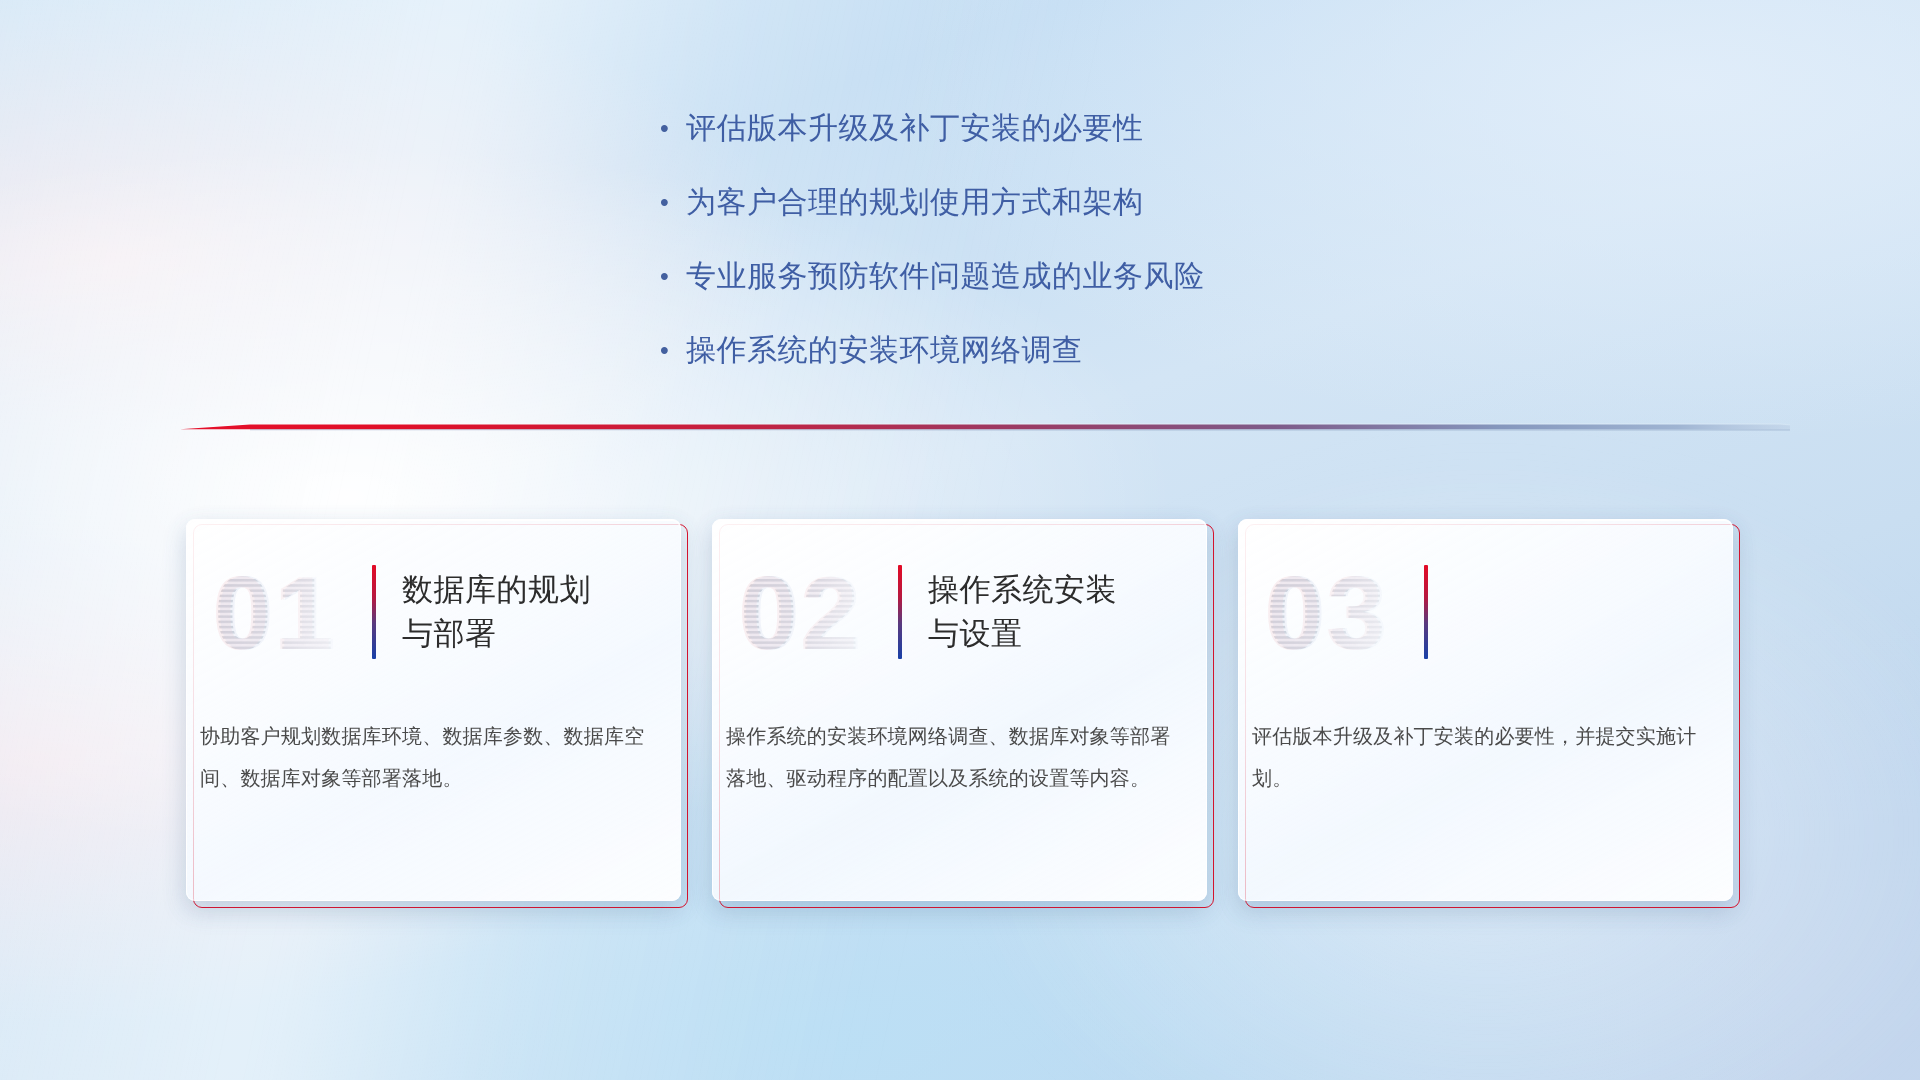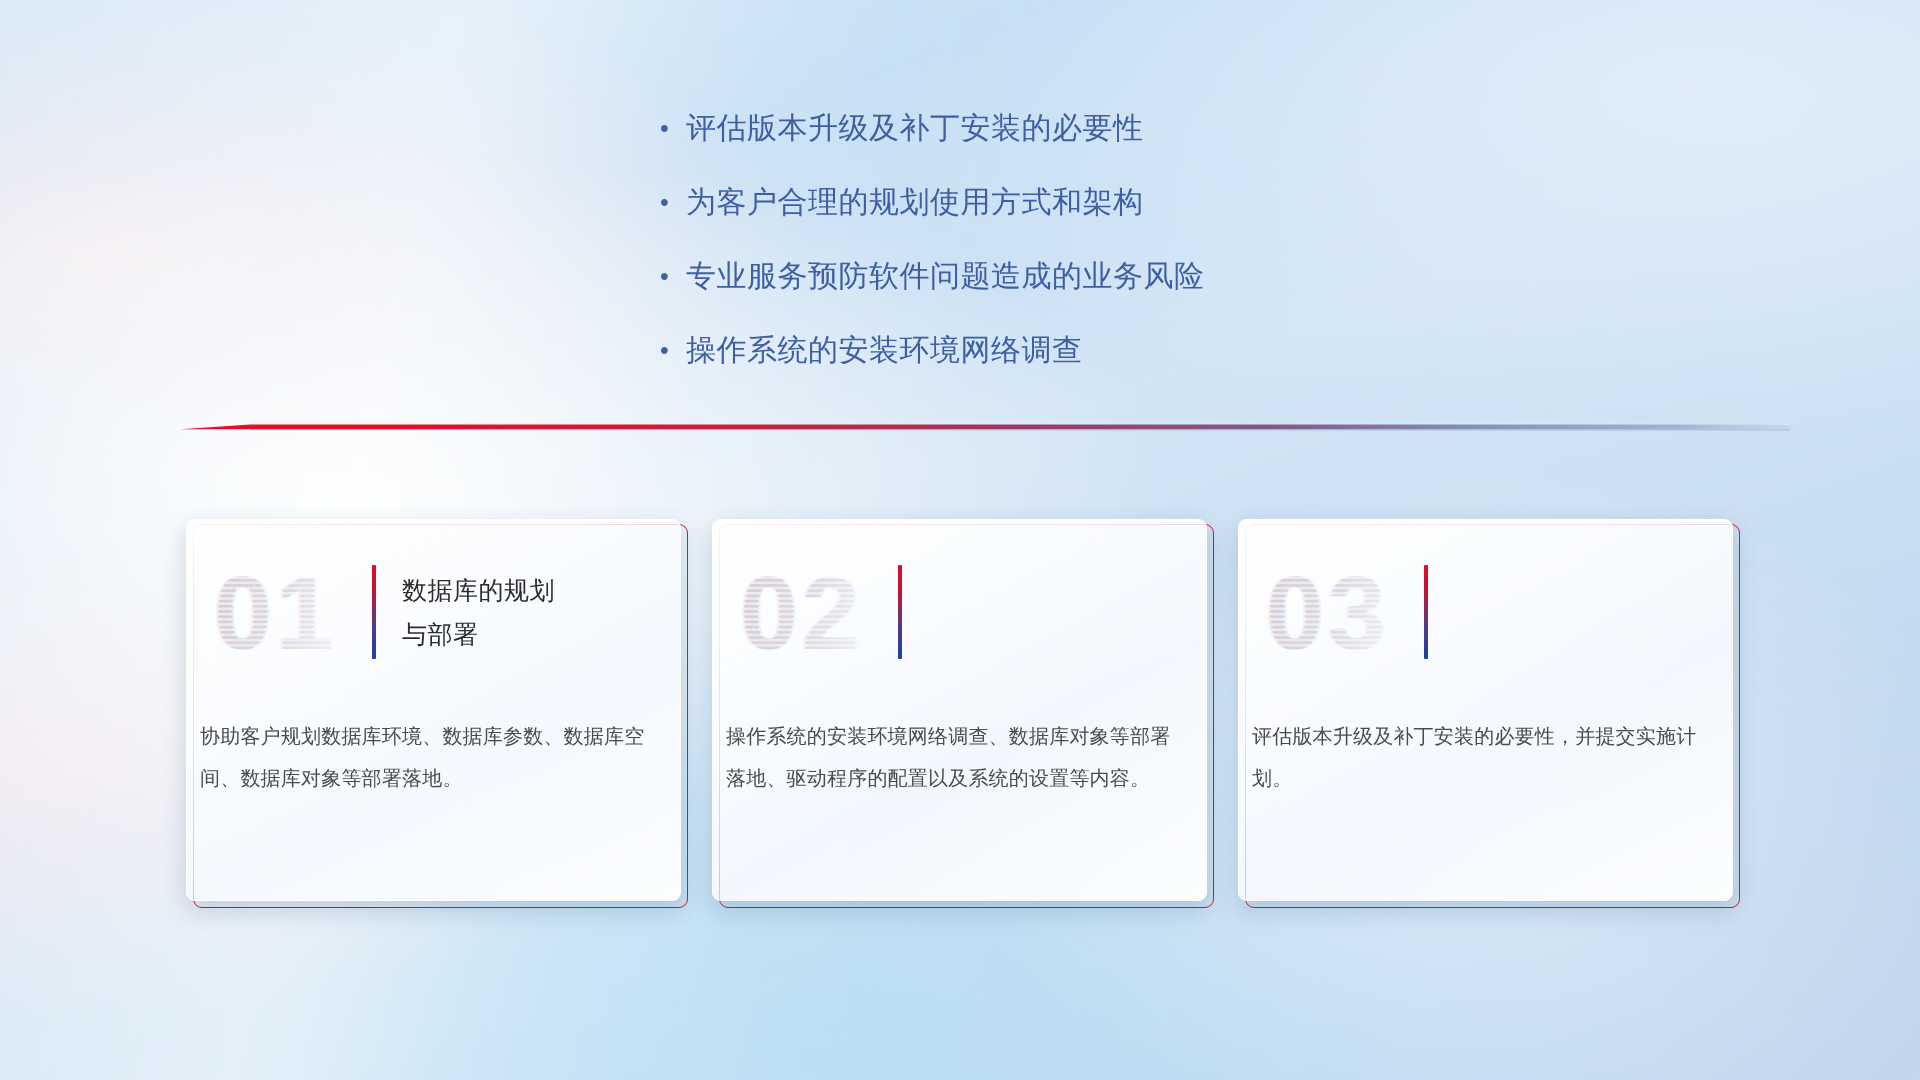--- a/index.html
+++ b/index.html
@@ -85,21 +85,21 @@
     position:relative;width:152px;height:118px;margin-left:26px;flex:0 0 152px;
     opacity:.55;
   }
   .ghost-num svg{position:absolute;left:0;top:0;width:100%;height:100%;}
   .head-bar{
     width:4px;height:94px;flex:0 0 4px;margin:0 26px 0 8px;
     background:linear-gradient(180deg,#e30b26 0%,#b8183f 34%,#5a3a7e 62%,#1840a8 100%);
     border-radius:1px;
   }
   .card-title{
-    color:#2c2c2c;font-size:25px;line-height:44px;font-weight:400;
+    color:#2c2c2c;font-size:31px;line-height:44px;font-weight:400;
     letter-spacing:.5px;white-space:pre-line;padding-right:16px;
   }
   .card-desc{
     position:absolute;left:14px;right:26px;top:196px;
     color:#4a4a4a;font-size:20px;line-height:42px;letter-spacing:.2px;
   }
 </style>
 </head>
 <body>
 
@@ -215,20 +215,22 @@
                 </mask>
               </defs>
               <g mask="url(#m2)" opacity="0.85">
                 <text x="2" y="96" font-family="'Liberation Sans',sans-serif" font-size="104" font-weight="700" letter-spacing="4" fill="url(#scan2)">02</text>
                 <text x="0" y="96" font-family="'Liberation Sans',sans-serif" font-size="104" font-weight="700" letter-spacing="4" fill="#e08a96" opacity="0.30">02</text>
                 <text x="4" y="96" font-family="'Liberation Sans',sans-serif" font-size="104" font-weight="700" letter-spacing="4" fill="#7f93c8" opacity="0.22">02</text>
               </g>
             </svg>
           </div>
           <div class="head-bar"></div>
+          <div class="card-title">操作系统安装
+与设置</div>
         </div>
         <div class="card-desc">操作系统的安装环境网络调查、数据库对象等部署落地、驱动程序的配置以及系统的设置等内容。</div>
       </div>
     </div>
 
     <div class="card">
       <div class="card-accent"></div>
       <div class="card-face"></div>
       <div class="card-inner">
         <div class="card-head">

